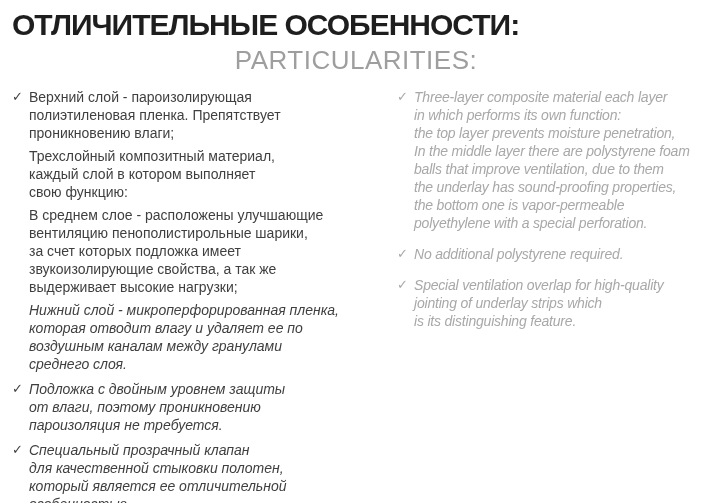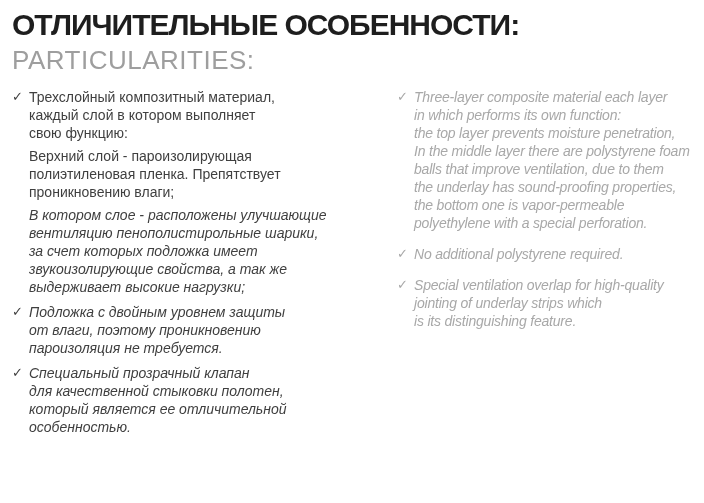--- a/index.html
+++ b/index.html
@@ -27,20 +27,21 @@
     line-height: 1.15;
     color: var(--title-color);
   }
   .subtitle {
     margin: 3px 4px 0 0;
     font-size: 26px;
     font-weight: 400;
     letter-spacing: 0.5px;
     line-height: 1.1;
     color: var(--subtitle-color);
+    text-align: center;
   }
 
   .columns { display: flex; margin-top: 14px; align-items: flex-start; }
   .col { font-size: 14px; line-height: 18px; }
   .col-ru { width: 385px; color: var(--ru-color); }
   .col-en { width: 307px; color: var(--en-color); letter-spacing: -0.2px; }
 
   .bullet { display: flex; align-items: flex-start; }
   .col-ru .bullet { margin-bottom: 7px; }
   .col-en .bullet { margin-bottom: 13px; }
@@ -63,31 +64,35 @@
 
 <div class="page">
   <h1 class="title">ОТЛИЧИТЕЛЬНЫЕ ОСОБЕННОСТИ:</h1>
   <h2 class="subtitle">PARTICULARITIES:</h2>
 
   <div class="columns">
     <div class="col col-ru">
         <div class="bullet">
           <span class="check">✓</span>
           <div class="bullet-body">
+            <p class="para">Верхний слой - пароизолирующая
+полиэтиленовая пленка. Препятствует
+проникновению влаги;</p>
             <p class="para">Трехслойный композитный материал,
 каждый слой в котором выполняет
 свою функцию:</p>
-            <p class="para">Верхний слой - пароизолирующая
-полиэтиленовая пленка. Препятствует
-проникновению влаги;</p>
-            <p class="para">В котором слое - расположены улучшающие
+            <p class="para">В среднем слое - расположены улучшающие
 вентиляцию пенополистирольные шарики,
 за счет которых подложка имеет
 звукоизолирующие свойства, а так же
 выдерживает высокие нагрузки;</p>
+            <p class="para">Нижний слой - микроперфорированная пленка,
+которая отводит влагу и удаляет ее по
+воздушным каналам между гранулами
+среднего слоя.</p>
           </div>
         </div>
         <div class="bullet">
           <span class="check">✓</span>
           <div class="bullet-body">
             <p class="para">Подложка с двойным уровнем защиты
 от влаги, поэтому проникновению
 пароизоляция не требуется.</p>
           </div>
         </div>

